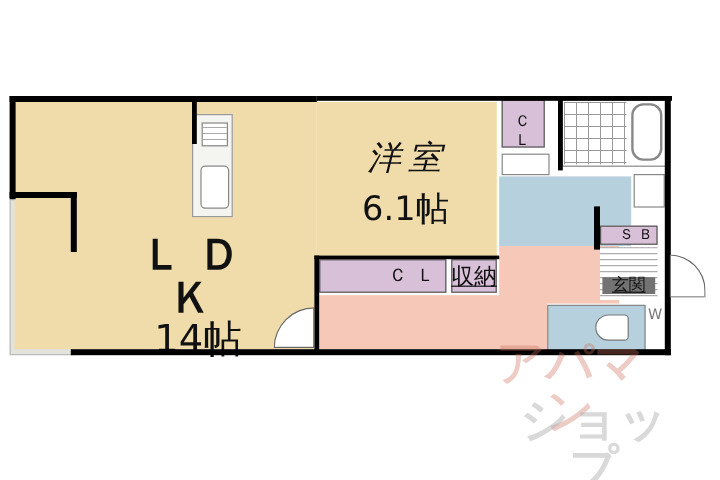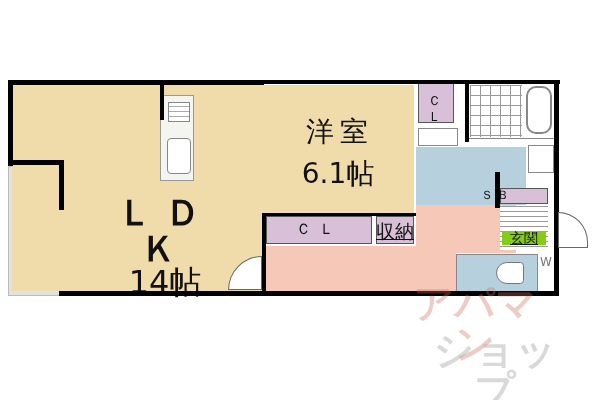--- a/index.html
+++ b/index.html
@@ -19,46 +19,46 @@
 <div class="abs" style="left:12px;top:85px;width:50px;height:75px;background:#efdcaa;"></div>
 
 <div class="abs" style="left:160px;top:95px;width:34px;height:86px;background:#f4f4f0;border:1px solid #999;"></div>
 <div class="abs" style="left:168px;top:102px;width:22px;height:20px;border:1px solid #888;background:repeating-linear-gradient(0deg,#fff 0 4px,#aaa 4px 5px);"></div>
 <div class="abs" style="left:167px;top:138px;width:24px;height:36px;border:1px solid #888;border-radius:4px;background:#fff;"></div>
 
 <div class="lbl" style="left:100px;top:195px;width:130px;font-size:36px;letter-spacing:12px;font-weight:bold;">ＬＤＫ</div>
 <div class="lbl" style="left:110px;top:230px;width:110px;font-size:32px;margin-top:36px;">14帖</div>
 
 <div class="abs" style="left:264px;top:85px;width:150px;height:130px;background:#efdcaa;"></div>
-<div class="lbl" style="left:290px;top:118px;width:100px;font-size:28px;letter-spacing:6px;">洋室</div>
+<div class="lbl" style="left:290px;top:118px;width:100px;font-size:28px;letter-spacing:6px;font-style:italic;">洋室</div>
 <div class="lbl" style="left:288px;top:160px;width:100px;font-size:28px;">6.1帖</div>
 
 <div class="abs" style="left:266px;top:216px;width:106px;height:28px;background:#d8c0d8;border:1px solid #555;"></div>
-<div class="lbl" style="left:266px;top:222px;width:106px;font-size:15px;letter-spacing:8px;">ＣＬ</div>
+<div class="lbl" style="left:266px;top:222px;width:106px;font-size:15px;letter-spacing:8px;padding-left:28px;">ＣＬ</div>
 <div class="abs" style="left:376px;top:216px;width:38px;height:28px;background:#d8c0d8;border:1px solid #555;"></div>
 <div class="lbl" style="left:376px;top:222px;width:38px;font-size:19px;text-decoration:underline;">収納</div>
 
 <div class="abs" style="left:418px;top:83px;width:36px;height:40px;background:#d8c0d8;border:1px solid #555;"></div>
 <div class="lbl vert" style="left:428px;top:86px;font-size:13px;">Ｃ Ｌ</div>
 
 <div class="abs" style="left:266px;top:246px;width:190px;height:45px;background:#f5c8b8;"></div>
 <div class="abs" style="left:416px;top:205px;width:100px;height:48px;background:#f5c8b8;"></div>
 
 <div class="abs" style="left:416px;top:147px;width:110px;height:58px;background:#b6d0de;"></div>
 <div class="abs" style="left:418px;top:128px;width:40px;height:18px;background:#fff;border:1px solid #888;"></div>
 <div class="abs" style="left:528px;top:145px;width:26px;height:28px;background:#fff;border:1px solid #888;"></div>
 
 <div class="abs" style="left:468px;top:83px;width:88px;height:56px;background:#fff;border:1px solid #888;"></div>
 <div class="abs" style="left:470px;top:85px;width:52px;height:52px;background-image:linear-gradient(#999 1px,transparent 1px),linear-gradient(90deg,#999 1px,transparent 1px);background-size:10px 10px;"></div>
 <div class="abs" style="left:526px;top:86px;width:26px;height:48px;border:2px solid #888;border-radius:10px;background:#fff;"></div>
 
 <div class="abs" style="left:500px;top:188px;width:48px;height:16px;background:#d8c0d8;border:1px solid #555;"></div>
-<div class="lbl" style="left:473px;top:189px;width:48px;font-size:12px;letter-spacing:4px;">ＳＢ</div>
+<div class="lbl" style="left:508px;top:189px;width:48px;font-size:12px;letter-spacing:4px;">ＳＢ</div>
 <div class="abs" style="left:500px;top:206px;width:48px;height:44px;background-image:linear-gradient(#999 1px,#fff 1px),linear-gradient(90deg,#999 1px,transparent 1px);background-size:5px 5px;"></div>
-<div class="lbl" style="left:502px;top:231px;width:44px;font-size:14px;background:#84cc16;text-decoration:underline;">玄関</div>
+<div class="lbl" style="left:502px;top:231px;width:44px;font-size:14px;background:#737373;text-decoration:underline;">玄関</div>
 
 <div class="abs" style="left:456px;top:254px;width:82px;height:40px;background:#b6d0de;border:1px solid #888;"></div>
 <div class="abs" style="left:496px;top:262px;width:28px;height:22px;border:1px solid #777;border-radius:12px 4px 4px 12px;background:#fff;"></div>
 <div class="lbl" style="left:540px;top:256px;font-size:12px;color:#777;">W</div>
 
 <div class="wall" style="left:8px;top:80px;width:256px;height:5px;"></div>
 <div class="wall" style="left:264px;top:80px;width:296px;height:4px;"></div>
 <div class="wall" style="left:8px;top:80px;width:5px;height:86px;"></div>
 <div class="wall" style="left:8px;top:160px;width:56px;height:5px;"></div>
 <div class="wall" style="left:59px;top:160px;width:5px;height:50px;"></div>

